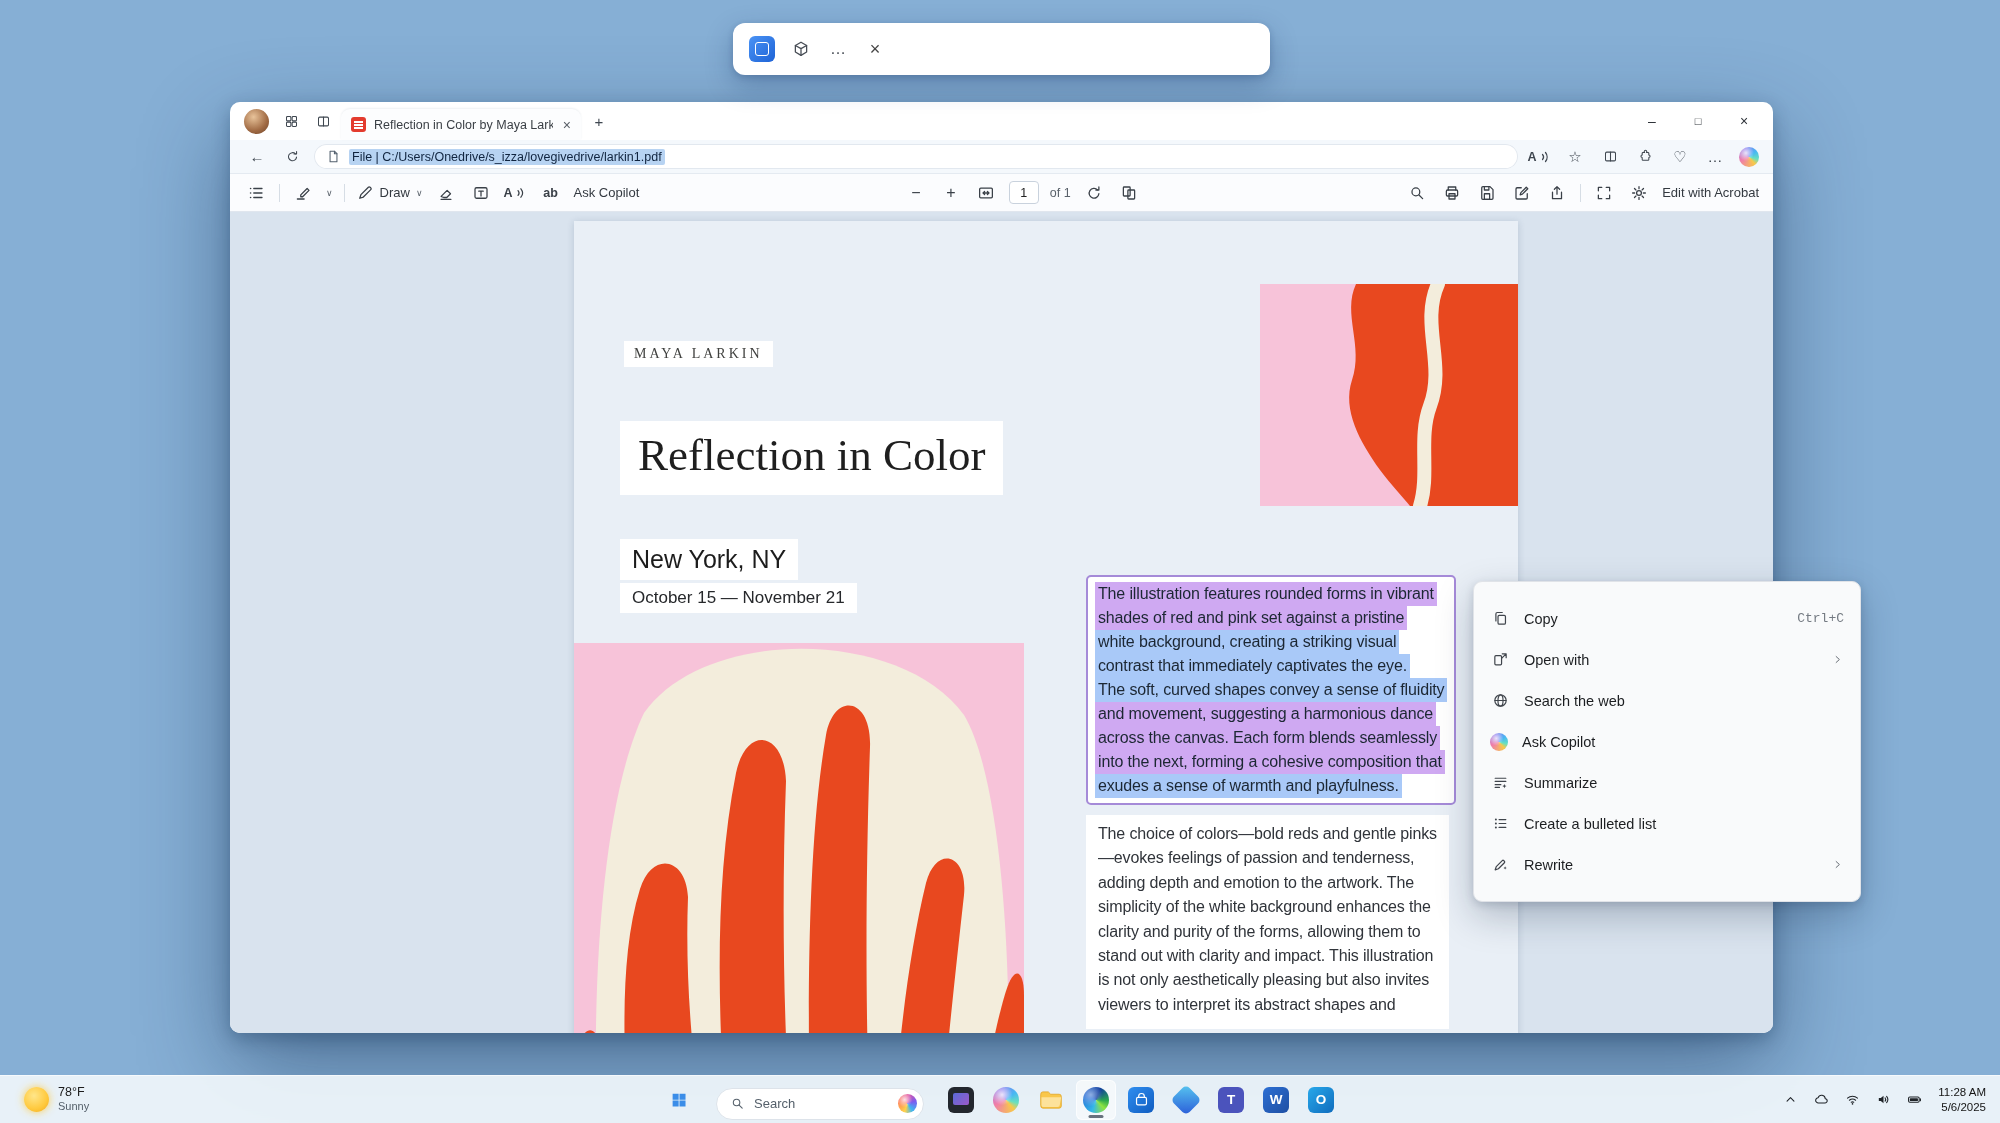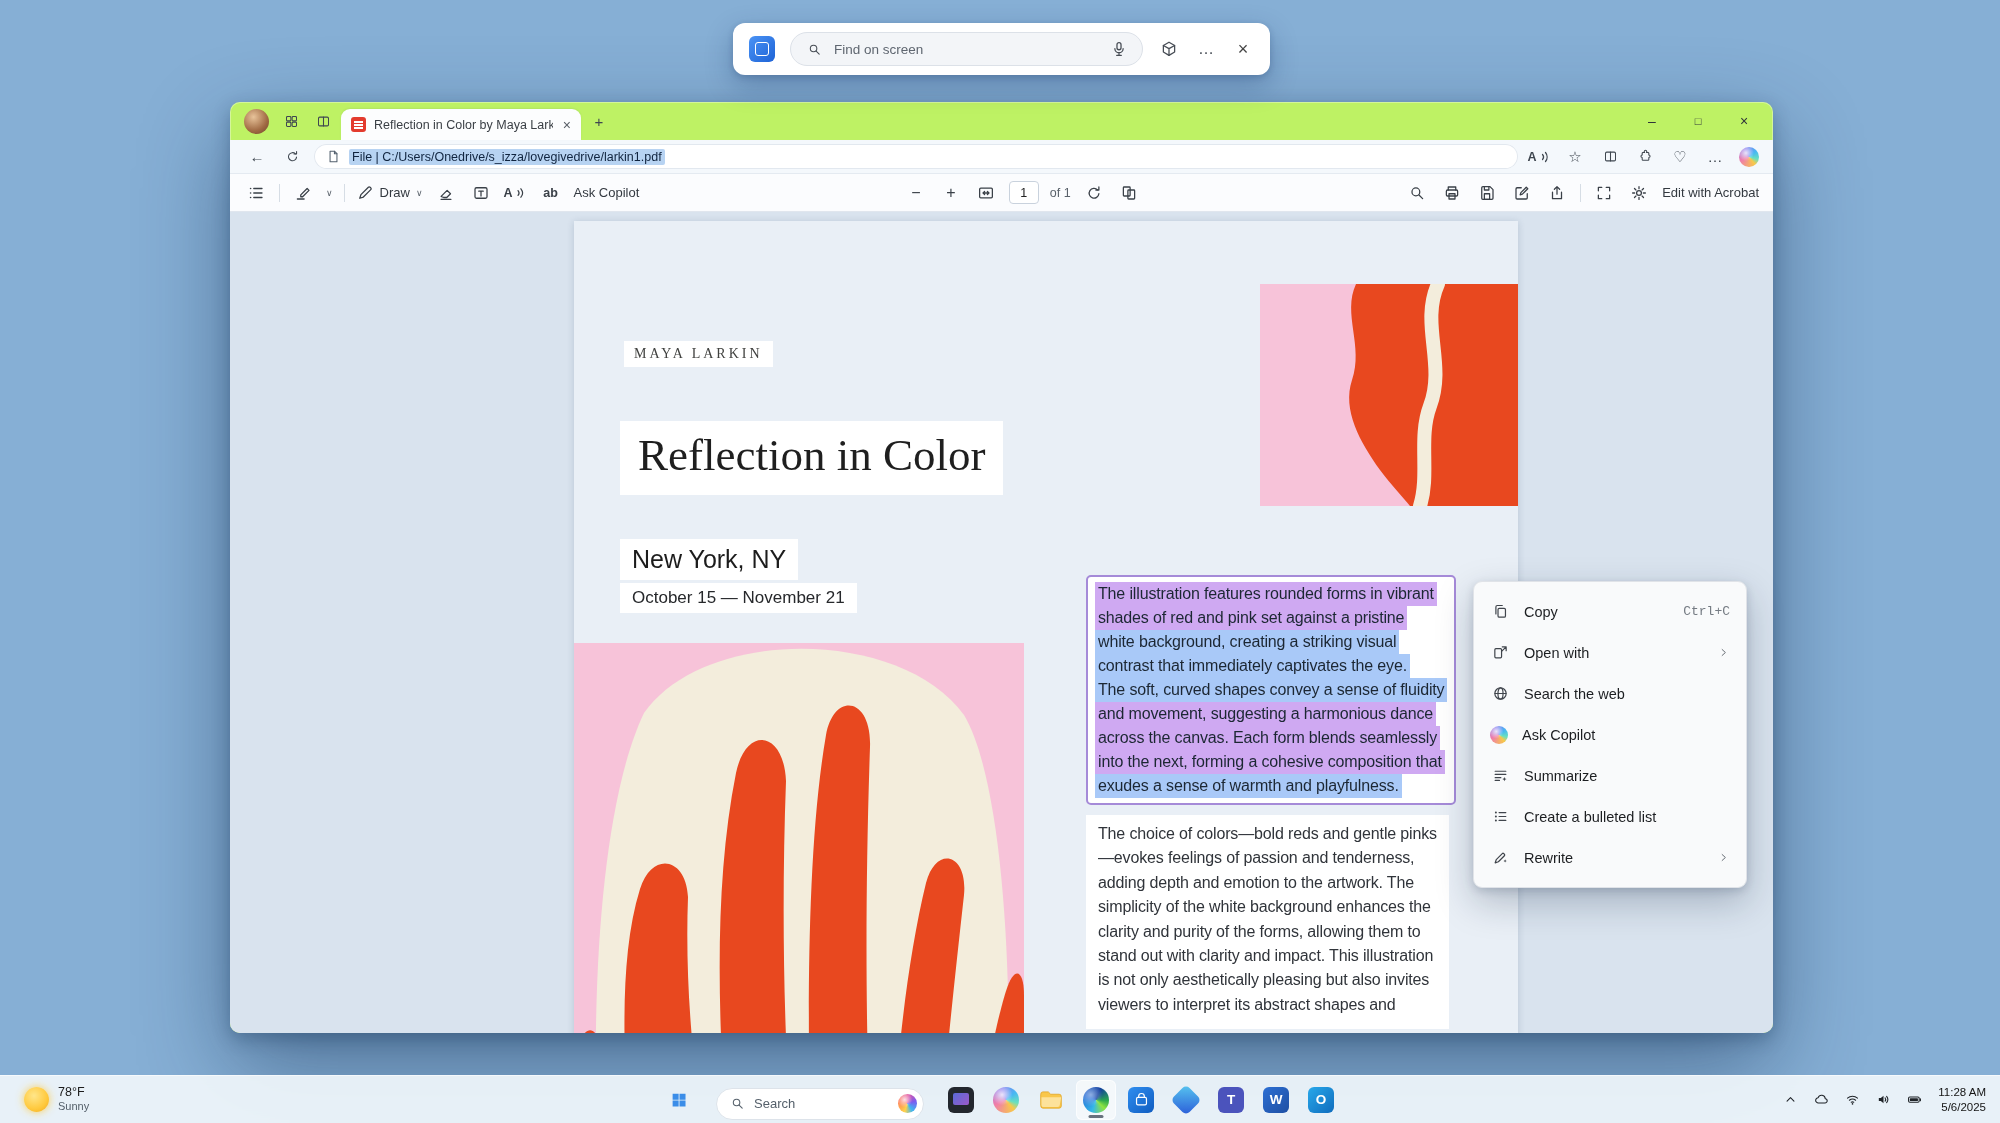--- a/index.html
+++ b/index.html
@@ -28,21 +28,21 @@
   .feature-tile::after { content:""; position:absolute; inset:6px; border:1.6px solid #fff; border-radius:3px; }
   .find-pill { flex:1; height:34px; background:#f3f5f8; border:1px solid #dce1e8; border-radius:17px;
     display:flex; align-items:center; gap:9px; padding:0 12px; color:#5f6670; }
   .find-pill input { flex:1; border:none; background:transparent; outline:none; font-size:13.5px; color:#202124; }
   .find-pill input::placeholder { color:#5f6670; }
   .fb-ic { color:#474d55; display:flex; align-items:center; justify-content:center; width:22px; height:22px; flex:0 0 auto; }
   .fb-close { font-size:18px; color:#444; line-height:1; }
 
   
   .window { position:absolute; left:230px; top:102px; width:1543px; height:931px; border-radius:10px;
-    background:#bef264; overflow:hidden; z-index:10;
+    background:#ffffff; overflow:hidden; z-index:10;
     box-shadow:0 34px 90px rgba(8,35,70,.45), 0 6px 18px rgba(8,35,70,.28), inset 0 0 0 1px rgba(255,255,255,.35); }
 
   .tabstrip { height:38px; display:flex; align-items:center; padding:0 8px; gap:4px; }
   .avatar { width:25px; height:25px; border-radius:50%; margin:0 4px 0 6px;
     background:radial-gradient(circle at 38% 32%, #e8c39a, #a06a43 60%, #6d432a); flex:0 0 auto; }
   .chrome-ic { width:28px; height:28px; display:flex; align-items:center; justify-content:center; color:#3f4750; border-radius:6px; font-size:15px; flex:0 0 auto; }
   .tab { height:31px; align-self:flex-end; width:240px; background:#fcfdfe; border-radius:9px 9px 0 0;
     display:flex; align-items:center; gap:8px; padding:0 8px 0 10px; box-shadow:0 -1px 2px rgba(30,60,100,.08); }
   .pdfbadge { width:15px; height:15px; background:#e33b2e; border-radius:3px; position:relative; flex:0 0 auto; }
   .pdfbadge::after { content:""; position:absolute; left:3px; right:3px; top:4px; height:1.5px; background:#fff; box-shadow:0 3px 0 #fff, 0 6px 0 #fff; }
@@ -95,22 +95,22 @@
   .hlpara { position:absolute; left:512px; top:354px; background:#fff; border:2px solid #a58ad8; border-radius:5px; padding:5px 7px; }
   .hl-row { height:24px; display:flex; }
   .hl { font-size:16px; line-height:24px; white-space:nowrap; padding:0 3px; color:#1c2733; letter-spacing:-.15px; }
   .hl-purple { background:#cfa9f2; }
   .hl-blue { background:#a9c9f8; }
 
   .para2 { position:absolute; left:512px; top:594px; background:#fff; padding:7px 12px 12px; }
   .p2-row { font-size:16px; line-height:24.4px; white-space:nowrap; color:#30343a; letter-spacing:-.15px; }
 
   
-  .ctxmenu { position:absolute; left:1473px; top:581px; width:274px; z-index:40; background:#f9fafb;
-    border:1px solid #e0e3e8; border-radius:9px; padding:9px 0; box-shadow:0 14px 36px rgba(10,30,60,.25), 0 3px 8px rgba(10,30,60,.15); }
+  .ctxmenu { position:absolute; left:1473px; top:581px; width:388px; z-index:40; background:#f9fafb;
+    border:1px solid #e0e3e8; border-radius:9px; padding:16px 0; box-shadow:0 14px 36px rgba(10,30,60,.25), 0 3px 8px rgba(10,30,60,.15); }
   .cm-item { height:41px; display:flex; align-items:center; gap:14px; padding:0 16px; font-size:14.5px; color:#1c1e21; }
   .cm-ic { width:20px; height:20px; display:flex; align-items:center; justify-content:center; color:#40454c; flex:0 0 auto; }
   .cm-ic svg.ic { width:17px; height:17px; }
   .cm-ic.copilot-dot { width:18px; height:18px; }
   .cm-label { flex:1; white-space:nowrap; }
   .cm-shortcut { color:#747a82; font-size:13px;font-family:Liberation Mono, monospace; }
   .cm-chevron { color:#5d636b; }
   .cm-chevron svg.ic { width:13px; height:13px; }
 
   
@@ -313,33 +313,20 @@
         <rect x="5" y="9" width="14" height="10.5" rx="2"></rect>
       </symbol>
     <symbol id="i-cloud" viewBox="0 0 24 24">
         <path d="M7 17.5a4.2 4.2 0 0 1-.3-8.4 5.8 5.8 0 0 1 11.3 1.6 3.4 3.4 0 0 1-.6 6.8z"></path>
       </symbol>
   </defs>
 </svg>
 
 <div class="findbar">
   <span class="feature-tile"></span>
-  <div class="find-pill">
-    <span class="fb-ic">
-        <svg class="ic sm">
-          <use href="#i-search"></use>
-        </svg>
-      </span>
-    <input readonly="" placeholder="Find on screen" style="">
-    <span class="fb-ic">
-        <svg class="ic">
-          <use href="#i-mic"></use>
-        </svg>
-      </span>
-  </div>
   <span class="fb-ic">
       <svg class="ic">
         <use href="#i-cube"></use>
       </svg>
     </span>
   <span class="fb-ic">…</span>
   <span class="fb-ic fb-close">×</span>
 </div>
 
 <div class="window">

